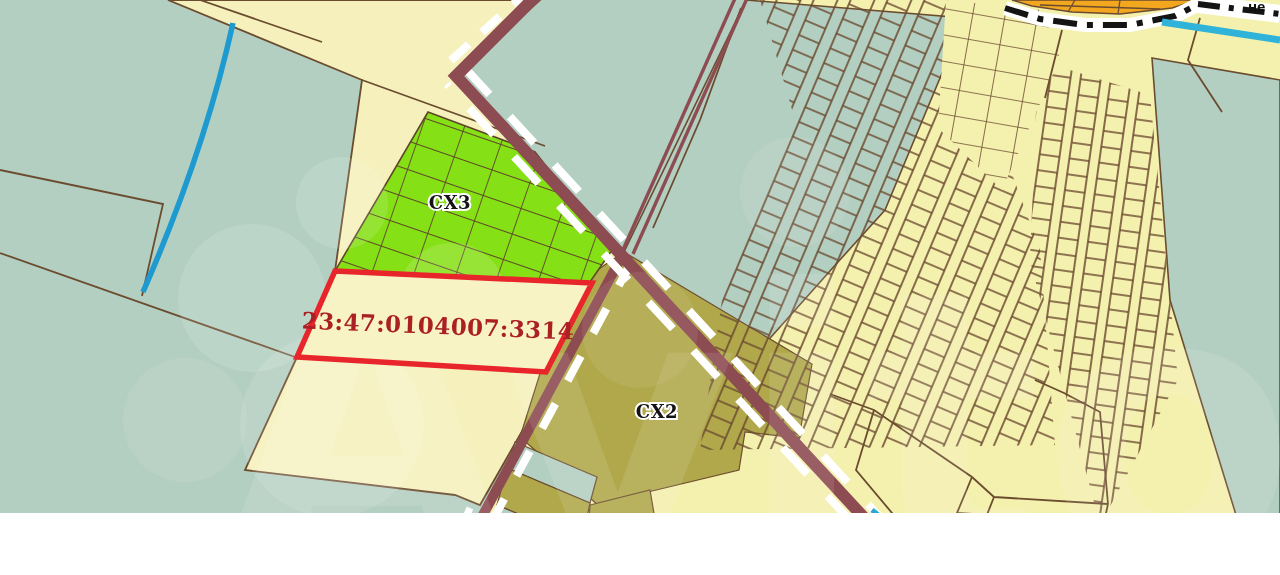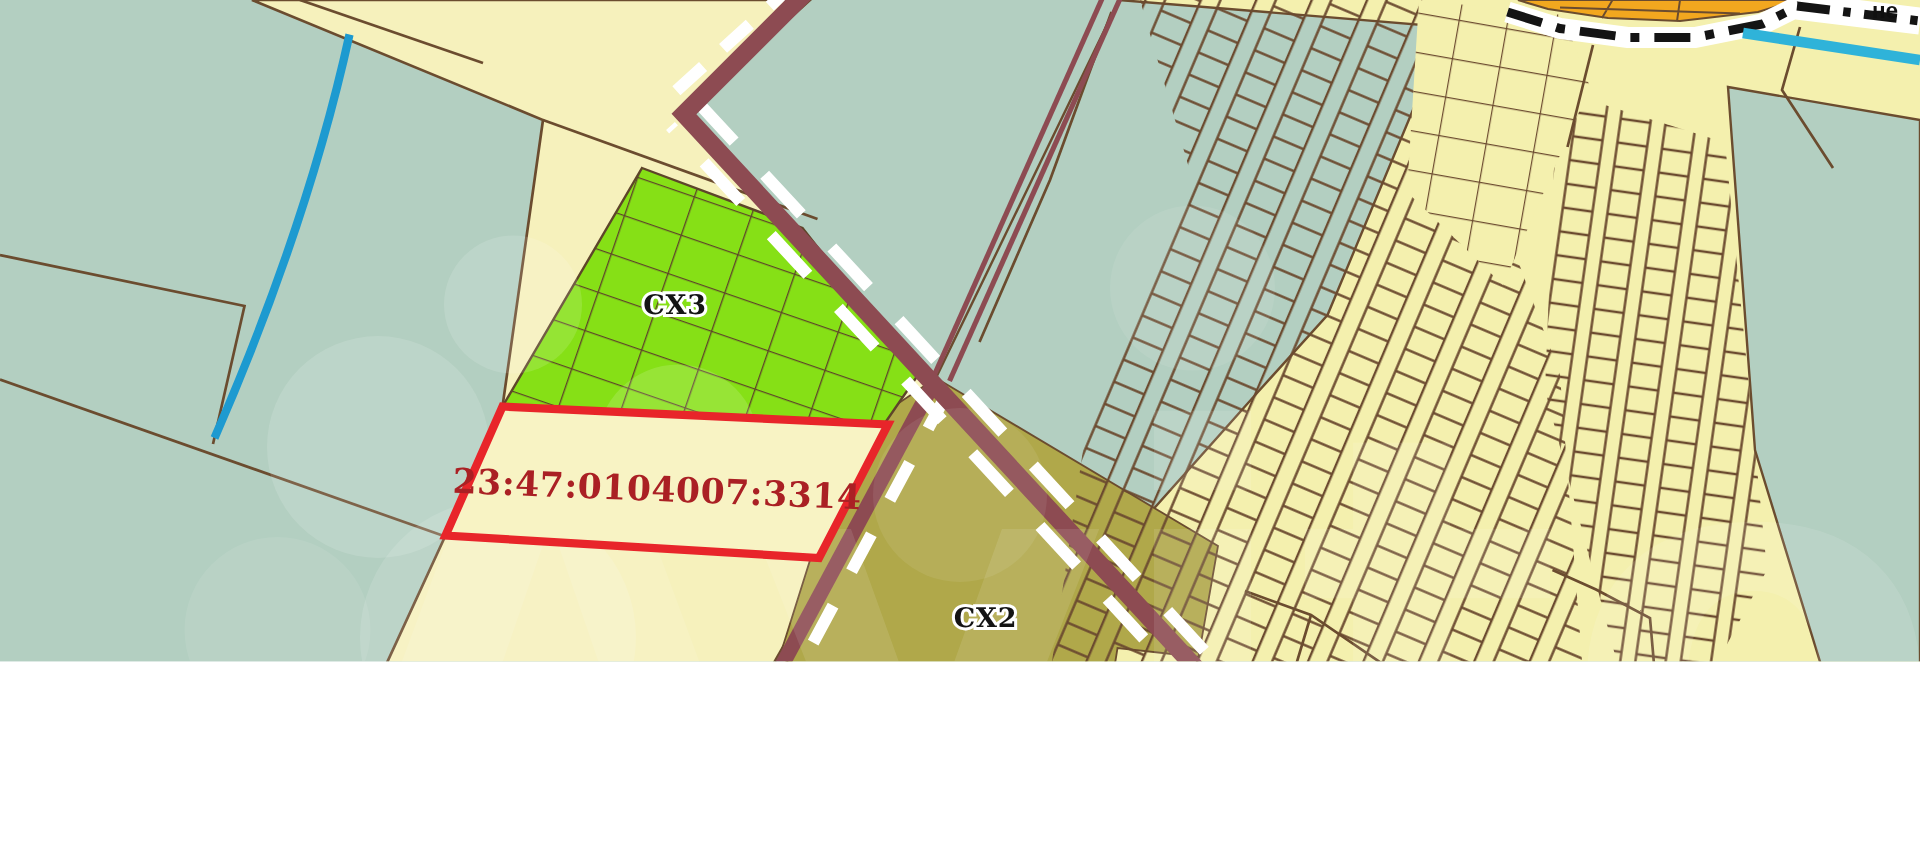--- a/index.html
+++ b/index.html
@@ -1,16 +1,16 @@
 <!DOCTYPE html>
 <html><head>
 <meta charset="utf-8">
 <style>
   html,body{margin:0;padding:0;background:#ffffff;}
-  .stage{position:relative;width:1280px;height:441px;overflow:hidden;background:#b3cfc1;
+  .stage{position:relative;width:1280px;height:513px;overflow:hidden;background:#b3cfc1;
          font-family:"DejaVu Serif","Liberation Serif",serif;}
   svg{display:block}
   text.zone-label{font-family:"DejaVu Serif","Liberation Serif",serif;font-weight:bold;
       fill:#141414;stroke:#ffffff;stroke-width:4px;paint-order:stroke;letter-spacing:.5px;}
   text.parcel-label{font-family:"DejaVu Serif","Liberation Serif",serif;font-weight:bold;
       letter-spacing:.4px;}
   text.wm{font-family:"DejaVu Sans","Liberation Sans",sans-serif;font-weight:bold;}
   text.edge-label{font-family:"Liberation Sans","DejaVu Sans",sans-serif;font-weight:bold;fill:#101010;}
 </style>
 </head>

